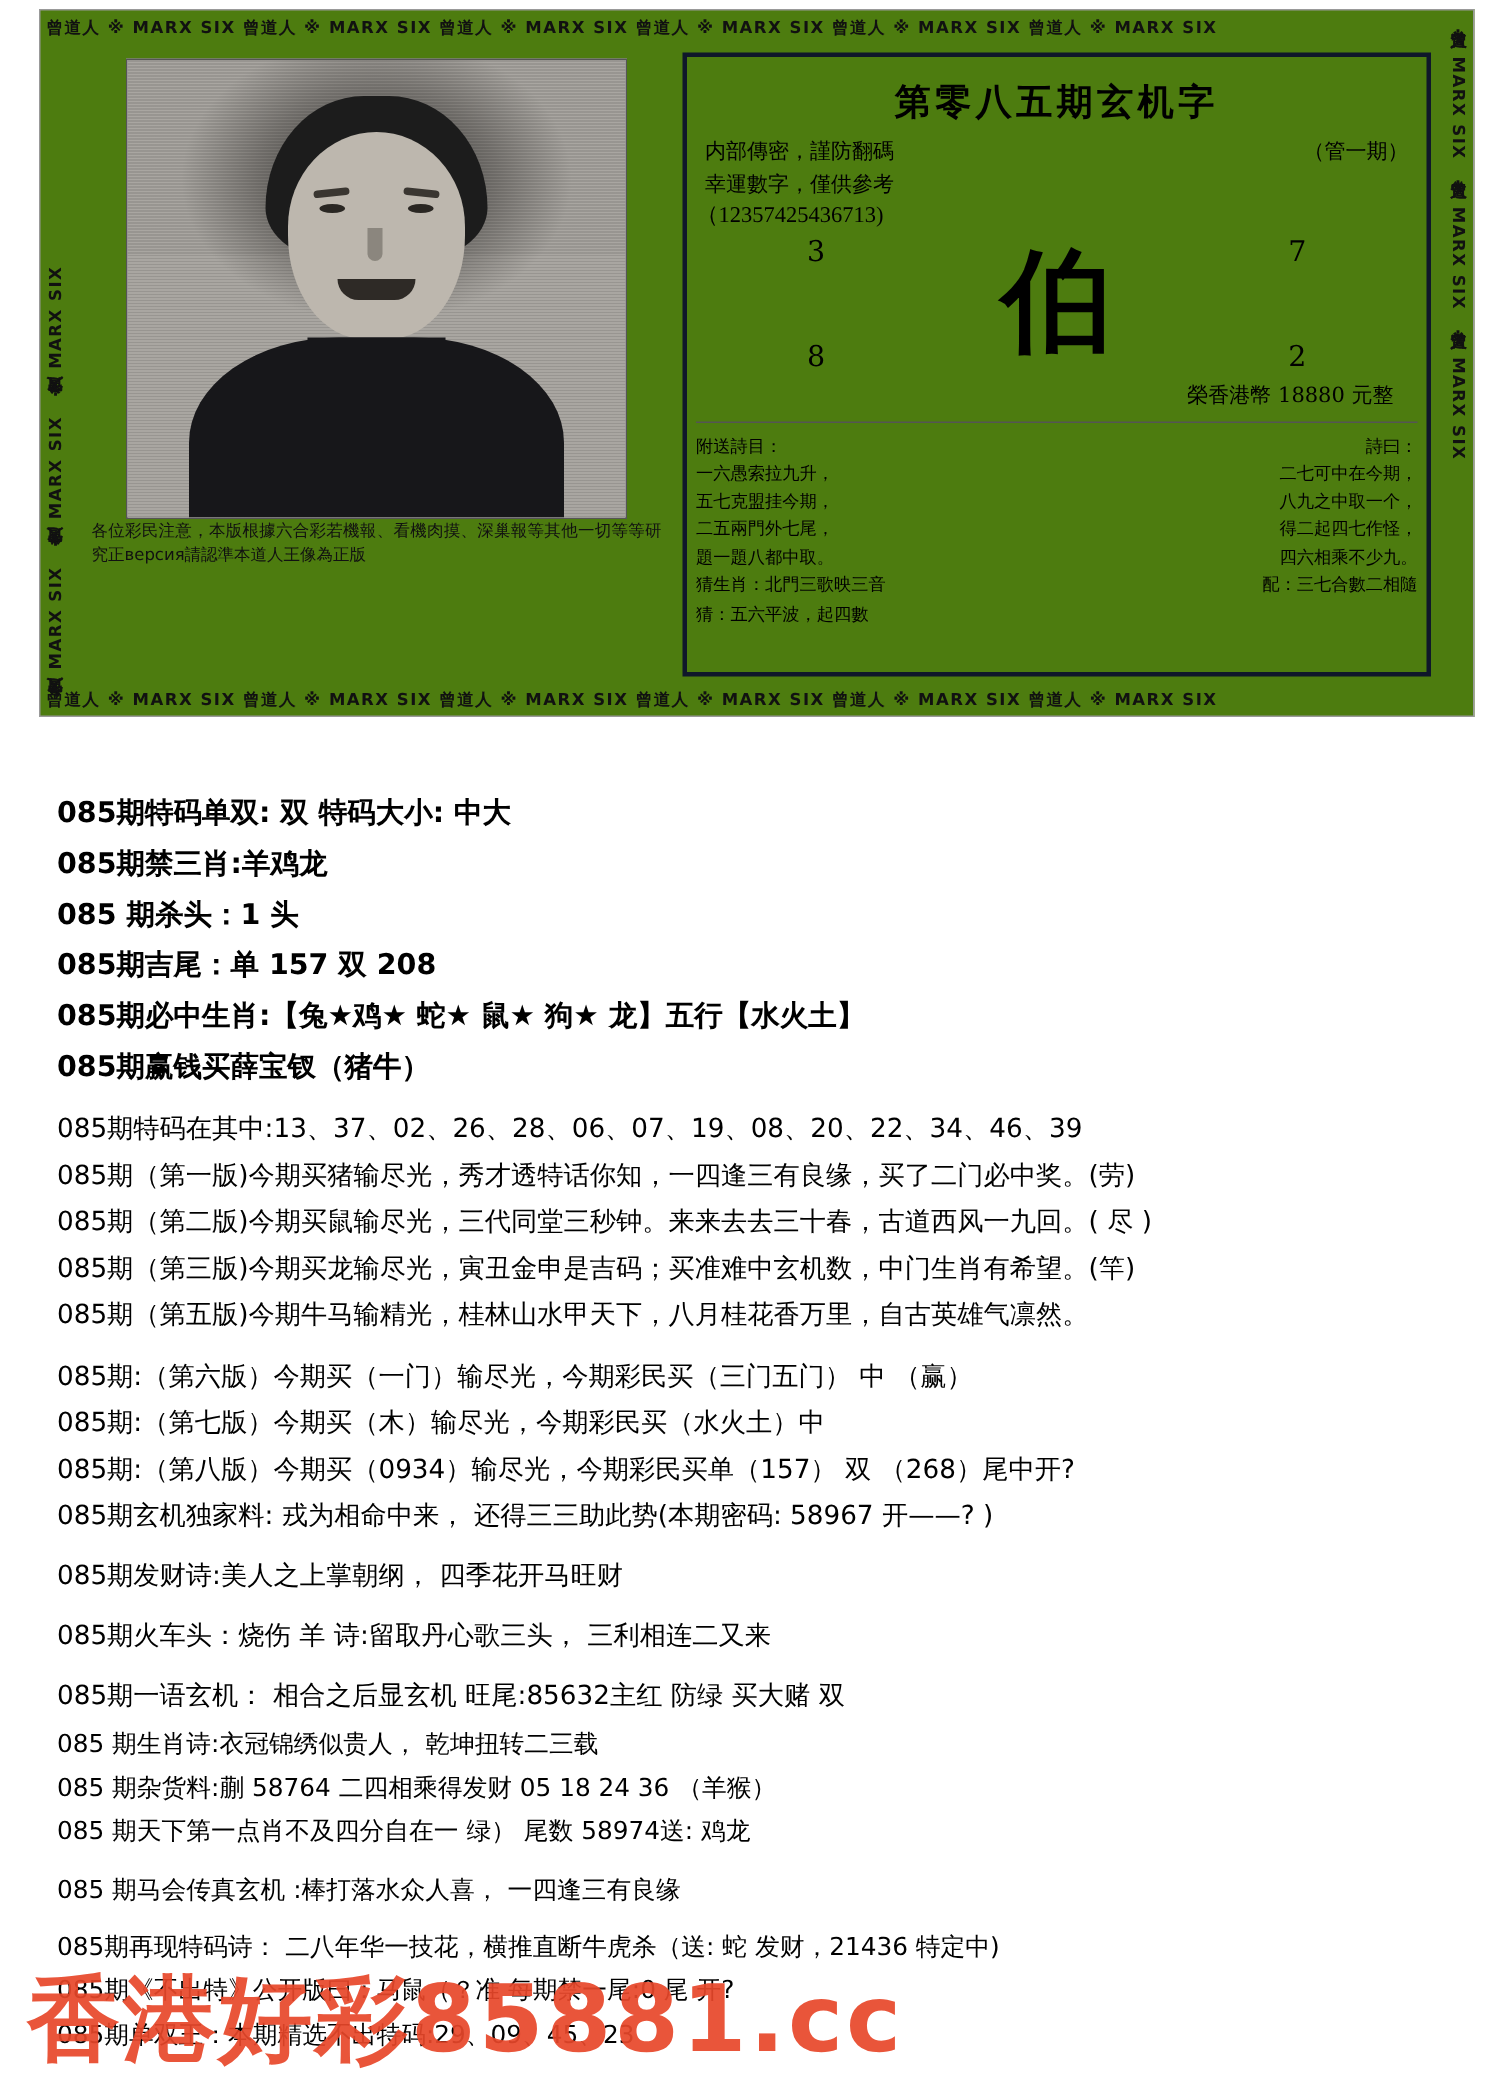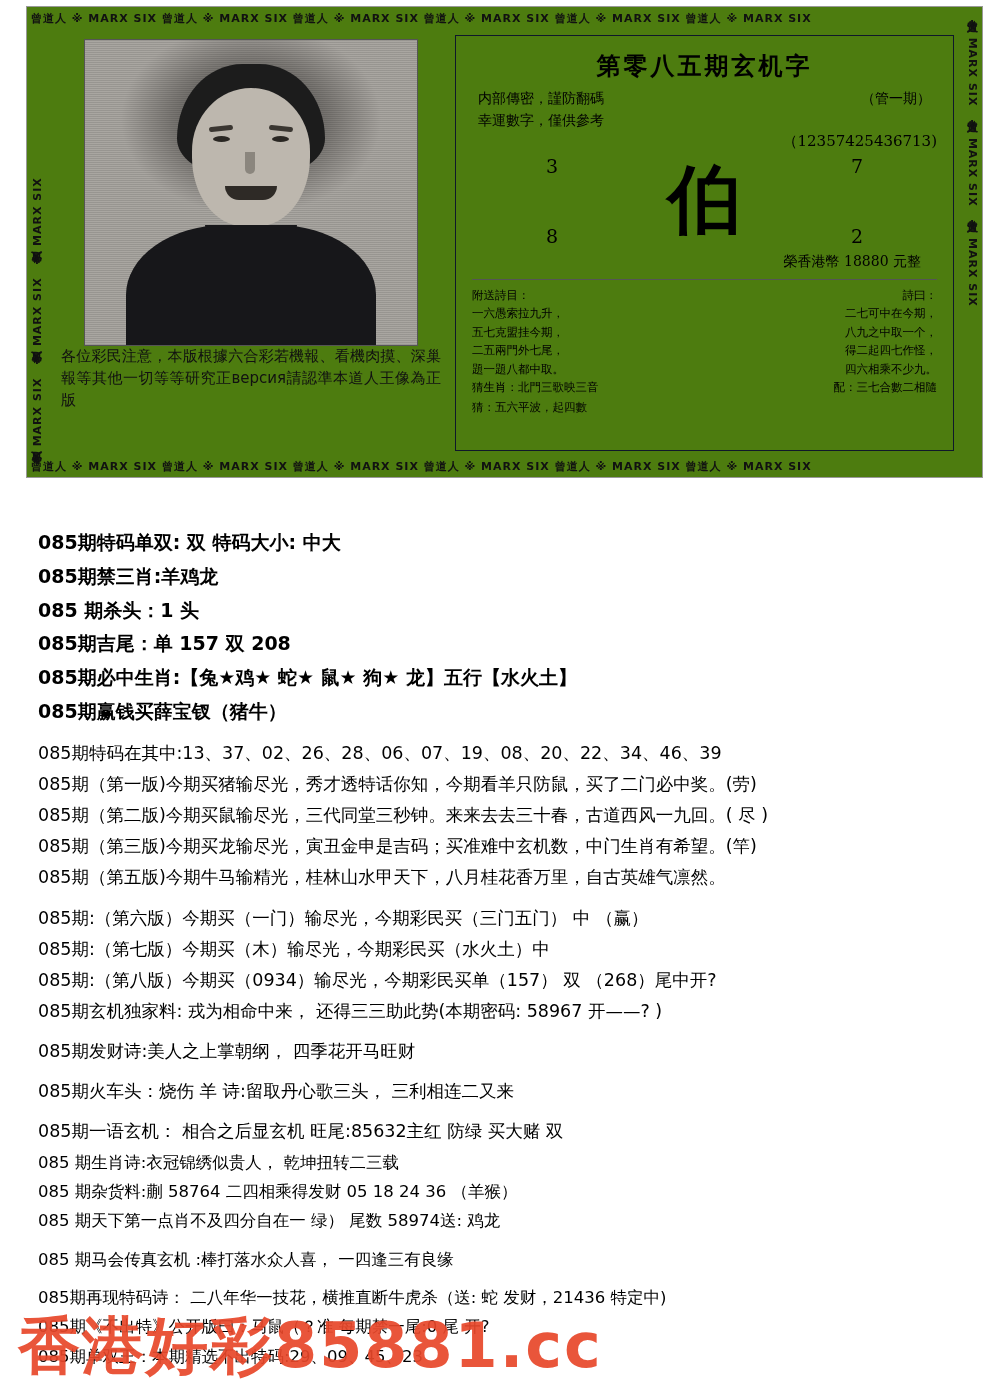--- a/index.html
+++ b/index.html
@@ -169,33 +169,33 @@
   .photo-caption {
     text-align: center;
     font-family: "DejaVu Serif", "Liberation Serif", serif;
     font-weight: bold;
     font-size: 27px;
     letter-spacing: 10px;
     margin: 6px 0 2px 0;
     color: #111;
   }
   .photo-note {
-    font-size: 15px;
+    font-size: 11px;
     line-height: 1.45;
     color: #111;
     padding: 0 2px;
     text-align: justify;
   }
 
   
   .ad-block {
     flex: 1;
     margin: 6px 6px 4px 6px;
-    border: 1px solid #0f172a;
-    padding: 8px 16px;
+    border: 3px solid #0f172a;
+    padding: 8px 6px;
     box-sizing: border-box;
     position: relative;
     font-family: "DejaVu Serif", "Liberation Serif", serif;
   }
   .ad-title {
     text-align: center;
     font-size: 24px;
     font-weight: bold;
     letter-spacing: 3px;
     margin: 6px 0 8px 0;
@@ -208,23 +208,24 @@
     margin-bottom: 4px;
   }
   .ad-sub-row2 {
     display: flex;
     justify-content: space-between;
     font-size: 14px;
     padding: 0 6px;
     margin-bottom: 2px;
   }
   .ad-nums {
-    text-align: right;
+    text-align: left;
     font-size: 15px;
     margin-bottom: 0;
+    font-family: Liberation Serif, serif;
   }
   .big-char-wrap {
     position: relative;
     height: 96px;
     margin: 2px 0 4px 0;
   }
   .big-char {
     position: absolute;
     left: 50%;
     top: 0;
@@ -390,21 +391,21 @@
 </div>
 
 <div class="content">
   <div class="line big gap">085期特码单双:  双    特码大小: 中大</div>
   <div class="line big">085期禁三肖:羊鸡龙</div>
   <div class="line big">085 期杀头：1 头</div>
   <div class="line big">085期吉尾：单 157 双 208</div>
   <div class="line big">085期必中生肖:【兔★鸡★ 蛇★ 鼠★ 狗★ 龙】五行【水火土】</div>
   <div class="line big">085期赢钱买薛宝钗（猪牛）</div>
   <div class="line gap">085期特码在其中:13、37、02、26、28、06、07、19、08、20、22、34、46、39</div>
-  <div class="line">085期（第一版)今期买猪输尽光，秀才透特话你知，今期看羊只防鼠，买了二门必中奖。(劳)</div>
+  <div class="line">085期（第一版)今期买猪输尽光，秀才透特话你知，一四逢三有良缘，买了二门必中奖。(劳)</div>
   <div class="line">085期（第二版)今期买鼠输尽光，三代同堂三秒钟。来来去去三十春，古道西风一九回。( 尽 )</div>
   <div class="line">085期（第三版)今期买龙输尽光，寅丑金申是吉码；买准难中玄机数，中门生肖有希望。(竿)</div>
   <div class="line">085期（第五版)今期牛马输精光，桂林山水甲天下，八月桂花香万里，自古英雄气凛然。</div>
   <div class="line gap">085期:（第六版）今期买（一门）输尽光，今期彩民买（三门五门） 中 （赢）</div>
   <div class="line">085期:（第七版）今期买（木）输尽光，今期彩民买（水火土）中</div>
   <div class="line">085期:（第八版）今期买（0934）输尽光，今期彩民买单（157） 双 （268）尾中开?</div>
   <div class="line">085期玄机独家料: 戎为相命中来，  还得三三助此势(本期密码: 58967    开——? )</div>
   <div class="line gap">085期发财诗:美人之上掌朝纲， 四季花开马旺财</div>
   <div class="line gap">085期火车头：烧伤 羊 诗:留取丹心歌三头， 三利相连二又来</div>
   <div class="line gap">085期一语玄机： 相合之后显玄机   旺尾:85632主红   防绿  买大赌 双</div>

